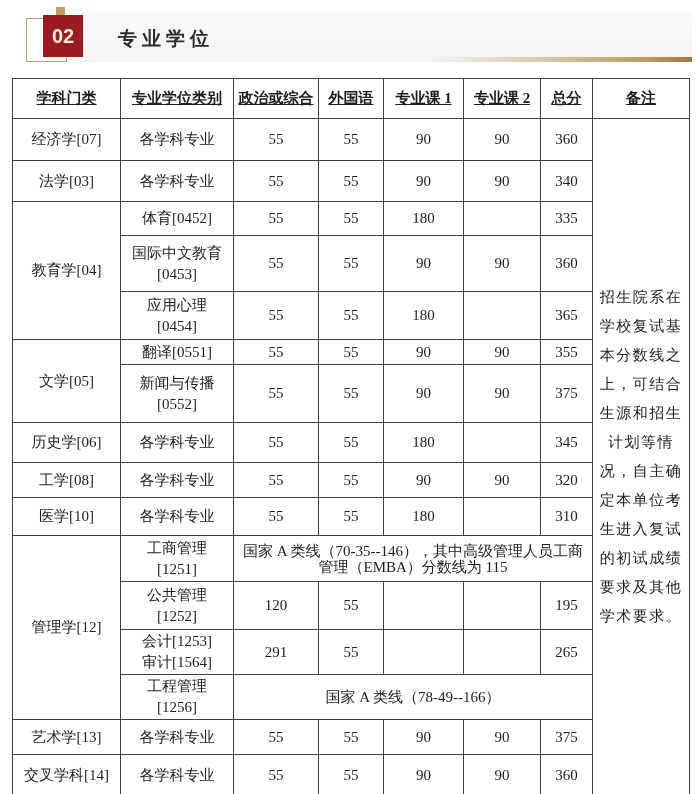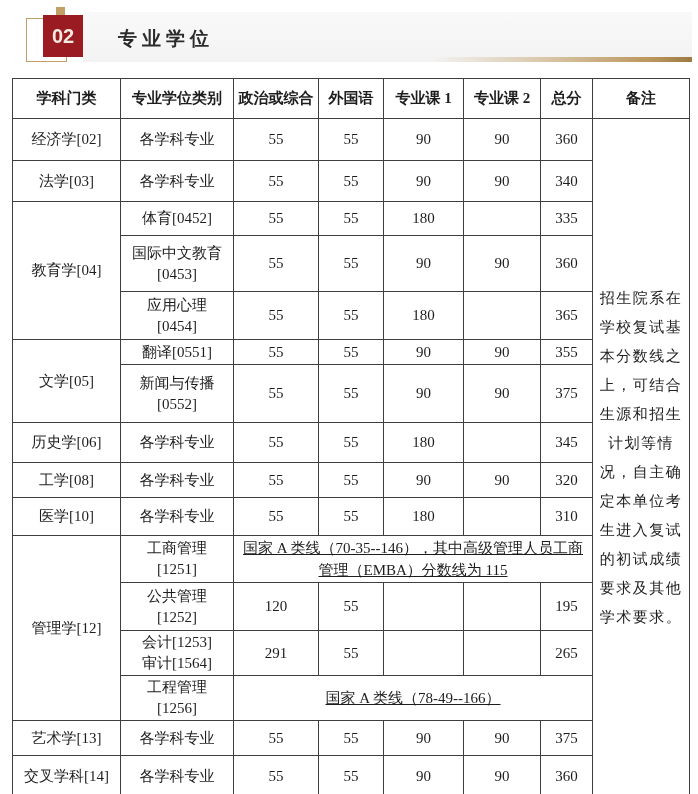--- a/index.html
+++ b/index.html
@@ -37,28 +37,28 @@
   }
   
   table.score {
     position:absolute; left:12px; top:78px; width:677px;
     border-collapse:collapse; table-layout:fixed;
   }
   table.score td, table.score th {
     border:1px solid #3f3f3f; text-align:center; vertical-align:middle;
     padding:1px 2px; font-size:15px; font-weight:normal; overflow:hidden;
   }
-  table.score th { font-weight:bold; }
+  table.score th { font-weight:bold;text-decoration:underline; }
   .num { font-size:16px; }
   .deg div { line-height:21px; }
   .remark {
     vertical-align:top; padding:16px 4px 0 4px;
     line-height:29px; letter-spacing:1.5px; font-size:15px; text-align:center;
   }
-  .span-note { font-size:15px; line-height:22px; padding:2px 5px;text-decoration:underline; }
+  .span-note { font-size:15px; line-height:16px; padding:2px 5px; }
 </style>
 </head>
 <body>
 
 <div class="strip">
   <div class="gold-line"></div>
 </div>
 <div class="badge-frame"></div>
 <div class="badge-corner"></div>
 <div class="badge">02</div>
@@ -82,21 +82,21 @@
     <th>专业学位类别</th>
     <th>政治或综合</th>
     <th>外国语</th>
     <th>专业课 1</th>
     <th>专业课 2</th>
     <th>总分</th>
     <th>备注</th>
   </tr>
 
   <tr style="height:42px">
-    <td class="cat">经济学[02]</td>
+    <td class="cat">经济学[07]</td>
     <td class="deg">
           <div>各学科专业</div>
         </td>
     <td class="num">55</td>
     <td class="num">55</td>
     <td class="num">90</td>
     <td class="num">90</td>
     <td class="num">360</td>
     <td class="remark" rowspan="16">招生院系在学校复试基本分数线之上，可结合生源和招生计划等情况，自主确定本单位考生进入复试的初试成绩要求及其他学术要求。</td>
   </tr>

